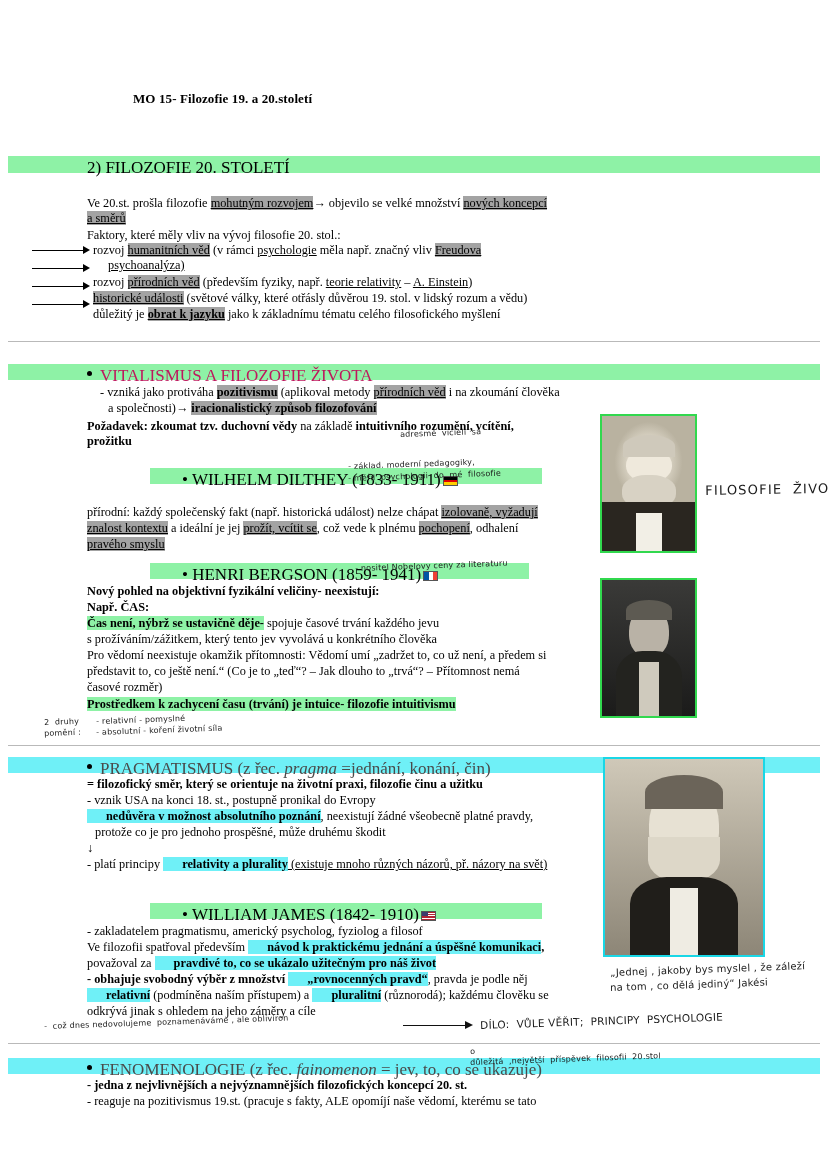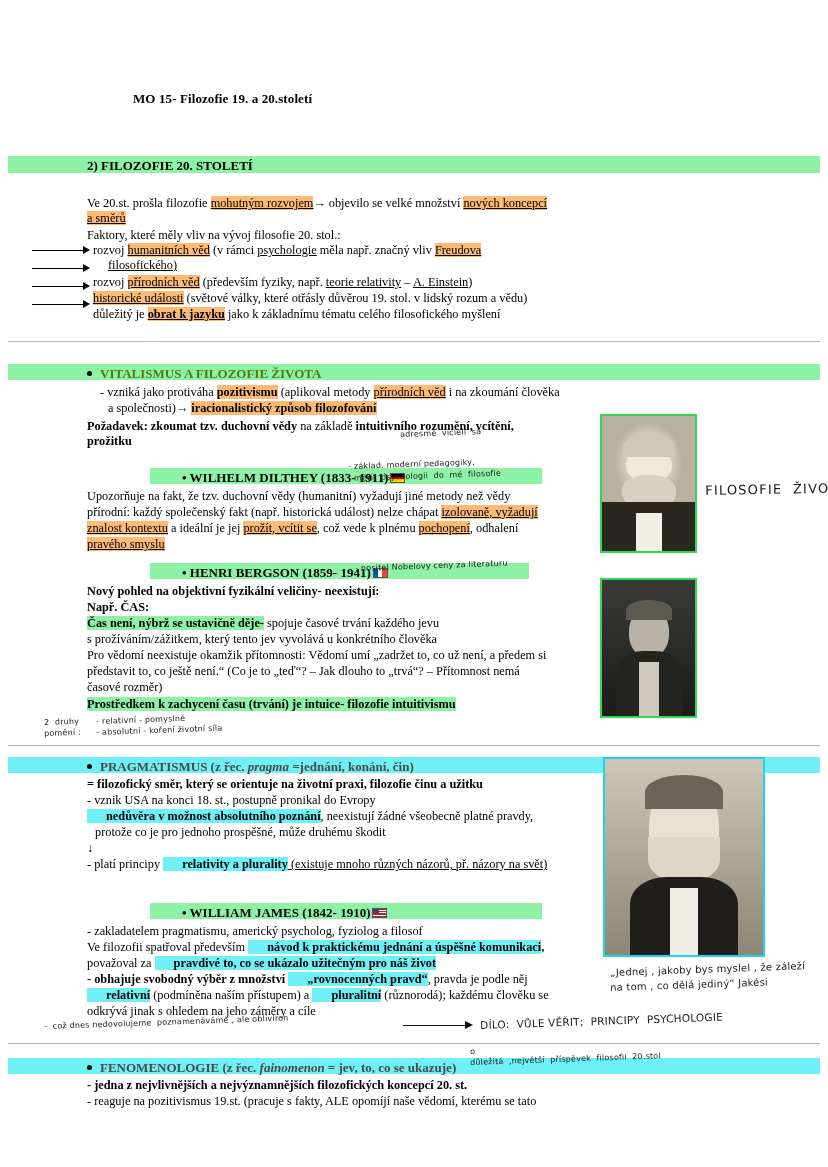--- a/index.html
+++ b/index.html
@@ -23,38 +23,38 @@
   .doc-title {
     position: absolute;
     left: 133px;
     top: 91px;
     font-weight: bold;
     font-size: 13px;
     letter-spacing: .1px;
   }
   
   .hl-green { background: #8ef2a6; }
-  .hl-green-soft { background: #fdba74; }
+  .hl-green-soft { background: #a3a3a3; }
   .hl-cyan { background: #6ff0f7; padding-left: 19px; }
   .ul { text-decoration: underline; }
   .b { font-weight: bold; }
   .i { font-style: italic; }
 
   
   .band {
     position: absolute;
     left: 8px;
     width: 812px;
     height: 17px;
     background: #8ef2a6;
   }
   .band-label {
     position: absolute;
-    font-weight: bold;
-    font-size: 13px;
+    font-weight: normal;
+    font-size: 17px;
   }
 
   hr.rule {
     position: absolute;
     left: 8px;
     width: 812px;
     border: none;
     border-top: 1px solid #b9b9b9;
     margin: 0;
   }
@@ -183,33 +183,33 @@
   <div class="arrow" style="left:32px; top:281px; width:58px;">
       <span class="shaft" style="width:51px;"></span>
       <span class="head" style="left:51px;"></span>
     </div>
   <div class="arrow" style="left:32px; top:299px; width:58px;">
       <span class="shaft" style="width:51px;"></span>
       <span class="head" style="left:51px;"></span>
     </div>
 
   <div class="txt" style="left:93px; top:243px;"><span>rozvoj </span><span class="ul hl-green-soft">humanitních věd</span><span> (v rámci </span><span class="ul">psychologie</span><span> měla např. značný vliv </span><span class="ul hl-green-soft">Freudova</span></div>
-  <div class="txt" style="left:108px; top:258px;"><span class="ul">filosofického)</span></div>
+  <div class="txt" style="left:108px; top:258px;"><span class="ul">psychoanalýza)</span></div>
 
   <div class="txt" style="left:93px; top:275px;"><span>rozvoj </span><span class="ul hl-green-soft">přírodních věd</span><span> (především fyziky, např. </span><span class="ul">teorie relativity</span><span> – </span><span class="ul">A. Einstein</span><span>)</span></div>
 
   <div class="txt" style="left:93px; top:291px;"><span class="ul hl-green-soft">historické události</span><span> (světové války, které otřásly důvěrou 19. stol. v lidský rozum a vědu)</span></div>
 
   <div class="txt" style="left:93px; top:307px;"><span>důležitý je </span><span class="b ul hl-green-soft">obrat k jazyku</span><span> jako k základnímu tématu celého filosofického myšlení</span></div>
 
   <hr class="rule" style="top:341px;">
 
   <div class="band" style="top:364px; height:16px; width:812px; left:8px;"></div>
   <span class="bullet" style="left:87px; top:371px;"></span>
-  <div class="band-label" style="left:100px; top:366px; color:#4d7c0f;">VITALISMUS A FILOZOFIE ŽIVOTA</div>
+  <div class="band-label" style="left:100px; top:366px; color:#be185d;">VITALISMUS A FILOZOFIE ŽIVOTA</div>
 
   <div class="txt" style="left:100px; top:385px;"><span>- vzniká jako protiváha </span><span class="b hl-green-soft">pozitivismu</span><span> (aplikoval metody </span><span class="ul hl-green-soft">přírodních věd</span><span> i na zkoumání člověka</span></div>
   <div class="txt" style="left:108px; top:401px;"><span>a společnosti)→ </span><span class="b hl-green-soft">iracionalistický způsob filozofování</span></div>
   <div class="txt" style="left:87px; top:419px;"><span class="b">Požadavek: zkoumat tzv. duchovní vědy</span><span> na základě </span><span class="b">intuitivního rozumění, vcítění,</span></div>
   <div class="txt b" style="left:87px; top:434px;">prožitku</div>
   <div class="hand" style="left:400px; top:430px;">adresmé  vicièli  sa</div>
 
   <div class="photo" style="left:600px; top:414px; width:93px; height:135px;">
     <div class="photo-inner" style="background:
         radial-gradient(ellipse 34px 40px at 50% 34%, #f0ece2 0%, #ddd7c8 55%, #b9b2a0 100%),
@@ -221,21 +221,20 @@
       <div style="position:absolute;left:50%;bottom:0;transform:translateX(-50%);width:26px;height:28%;background:#f2efe6;"></div>
     </div>
   </div>
   <div class="hand big" style="left:705px; top:483px;">FILOSOFIE  ŽIVOTA</div>
 
   <div class="band" style="left:150px; top:468px; width:392px; height:16px;"></div>
   <div class="band-label" style="left:182px; top:470px;"><span>• WILHELM DILTHEY (1833- 1911)</span><span class="flag flag-de"><span style="background:#000"></span><span style="background:#dd0000"></span><span style="background:#ffce00"></span></span></div>
   <div class="hand" style="left:348px; top:462px;">- základ. moderní pedagogiky,</div>
   <div class="hand" style="left:348px; top:474px;">- měřil  psychologii  do  mé  filosofie</div>
 
-  <div class="txt" style="left:87px; top:489px;">Upozorňuje na fakt, že tzv. duchovní vědy (humanitní) vyžadují jiné metody než vědy</div>
   <div class="txt" style="left:87px; top:505px;"><span>přírodní: každý společenský fakt (např. historická událost) nelze chápat </span><span class="ul hl-green-soft">izolovaně</span><span class="ul hl-green-soft">, vyžadují</span></div>
   <div class="txt" style="left:87px; top:521px;"><span class="ul hl-green-soft">znalost kontextu</span><span> a ideální je jej </span><span class="ul hl-green-soft">prožít, vcítit se</span><span>, což vede k plnému </span><span class="ul hl-green-soft">pochopení</span><span>, odhalení</span></div>
   <div class="txt" style="left:87px; top:537px;"><span class="ul hl-green-soft">pravého smyslu</span></div>
 
   <div class="band" style="left:150px; top:563px; width:379px; height:16px;"></div>
   <div class="band-label" style="left:182px; top:565px;"><span>• HENRI BERGSON (1859- 1941)</span><span class="flag flag-fr"><i style="background:#0055a4"></i><i style="background:#fff"></i><i style="background:#ef4135"></i></span></div>
   <div class="hand" style="left:355px; top:564px;">- nositel Nobelovy ceny za literaturu</div>
 
   <div class="photo" style="left:600px; top:578px; width:93px; height:136px;">
     <div class="photo-inner" style="background: linear-gradient(#3a3a38, #1b1b1a);">

